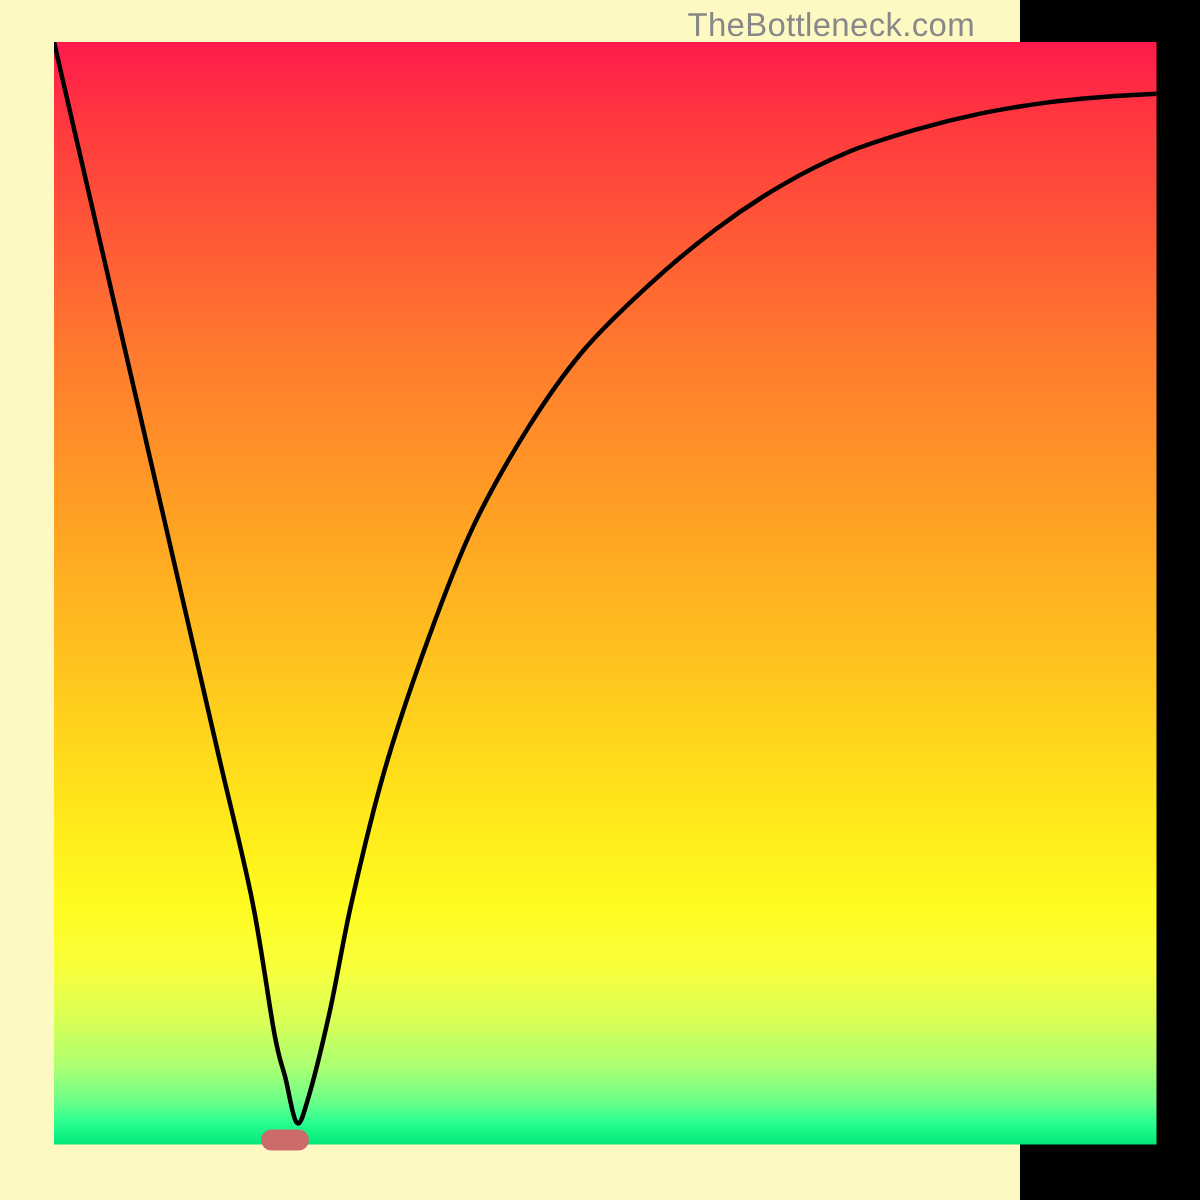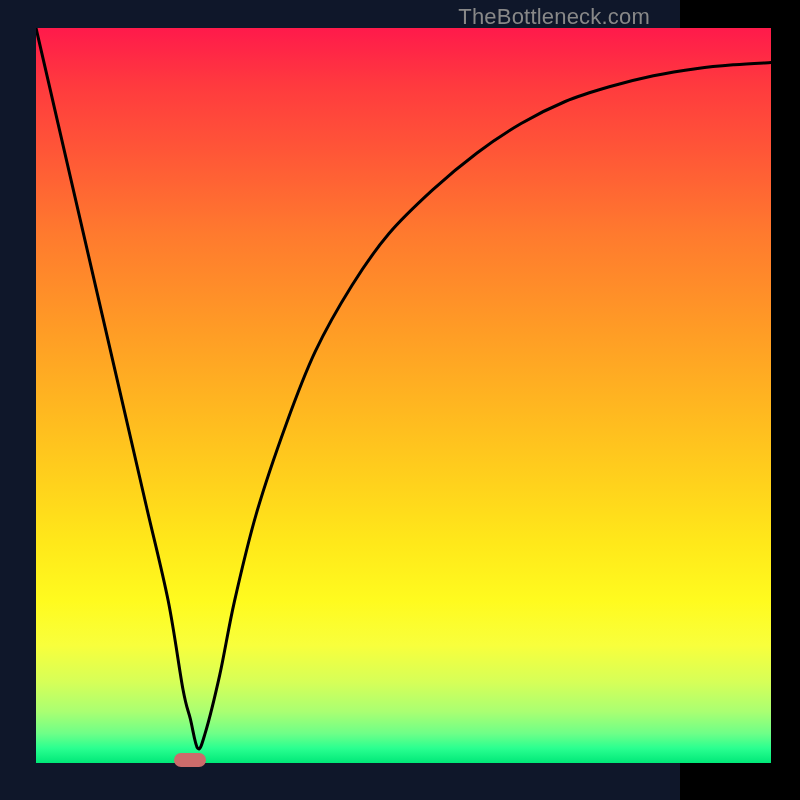--- a/index.html
+++ b/index.html
@@ -8,21 +8,21 @@
     width: 800px;
     height: 800px;
     overflow: hidden;
     background: #000;
     font-family: Arial, Helvetica, sans-serif;
   }
   .frame {
     position: relative;
     width: 680px;
     height: 800px;
-    background: #0f172a;
+    background: #fef9c3;
   }
   .plot-area {
     position: absolute;
     left: 36px;
     top: 28px;
     width: 735px;
     height: 735px;
     background: linear-gradient(to bottom,
       #ff1a4b 0%,
       #ff3b3e 8%,

